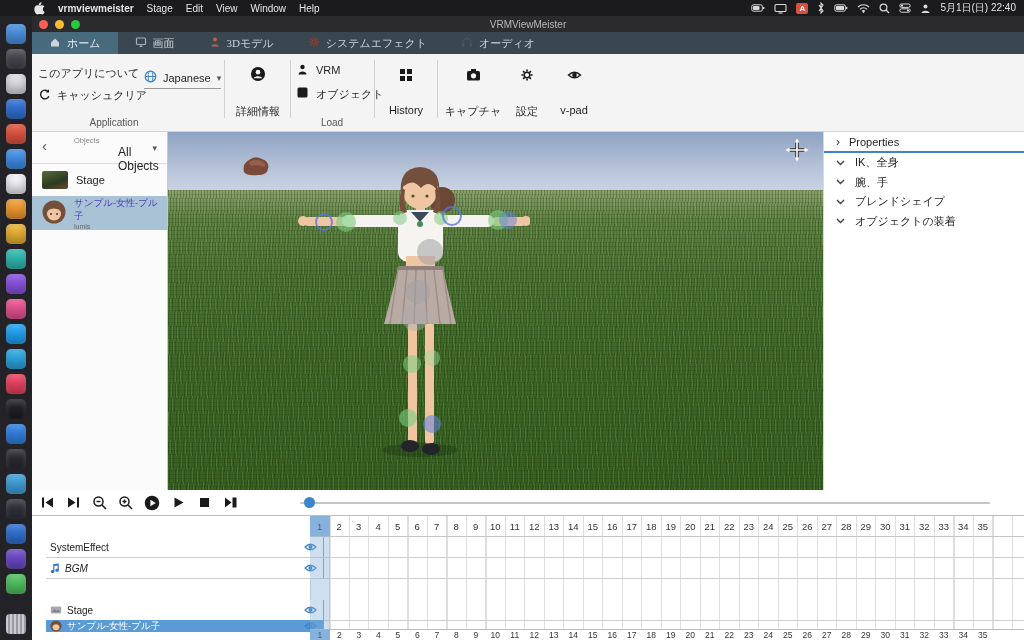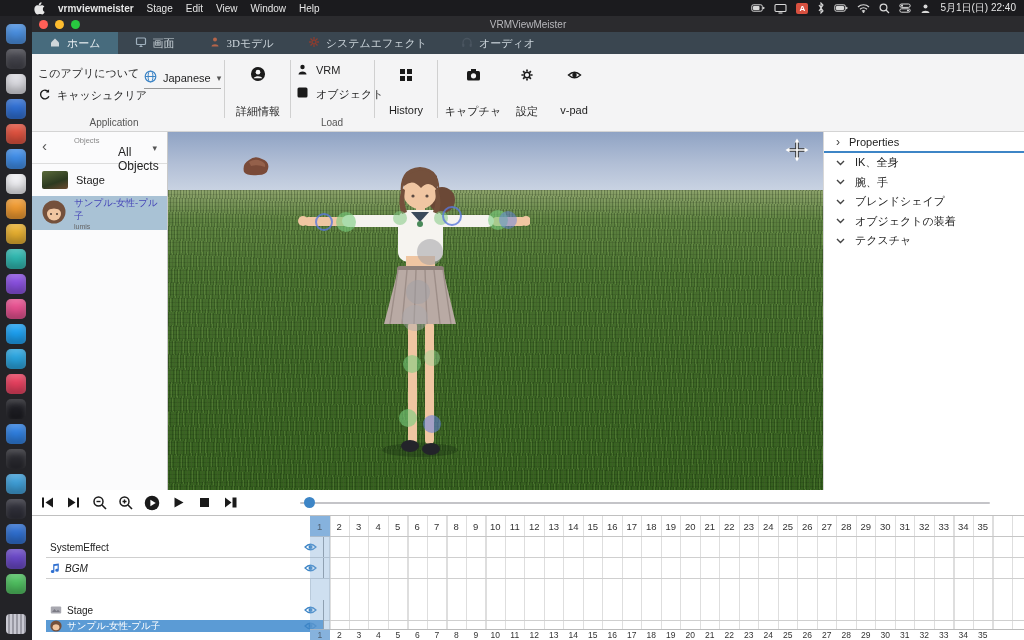--- a/index.html
+++ b/index.html
@@ -465,28 +465,20 @@
           </span>
           <span>ブレンドシェイプ</span>
         </div>
         <div class="prop-sec">
           <span style="display:flex">
             <svg width="9" height="6" viewBox="0 0 9 6">
               <path d="M1 1 L4.5 4.5 L8 1" fill="none" stroke="#444" stroke-width="1.4"></path>
             </svg>
           </span>
           <span>オブジェクトの装着</span>
-        </div>
-        <div class="prop-sec">
-          <span style="display:flex">
-            <svg width="9" height="6" viewBox="0 0 9 6">
-              <path d="M1 1 L4.5 4.5 L8 1" fill="none" stroke="#444" stroke-width="1.4"></path>
-            </svg>
-          </span>
-          <span>テクスチャ</span>
         </div>
       </div>
   </div>
 
   <div class="transport">
     <span class="tp-btn">
         <svg width="15" height="15" viewBox="0 0 15 15">
           <rect x="2" y="2.5" width="2" height="10" fill="#1a1a1a"></rect>
           <path d="M13 2.5 L5.5 7.5 L13 12.5 Z" fill="#1a1a1a"></path>
         </svg>

